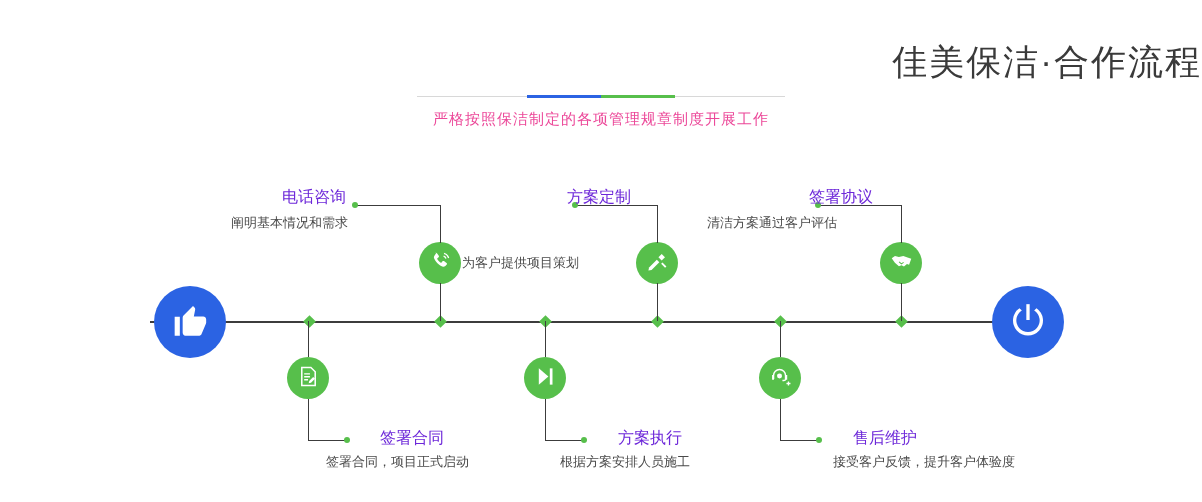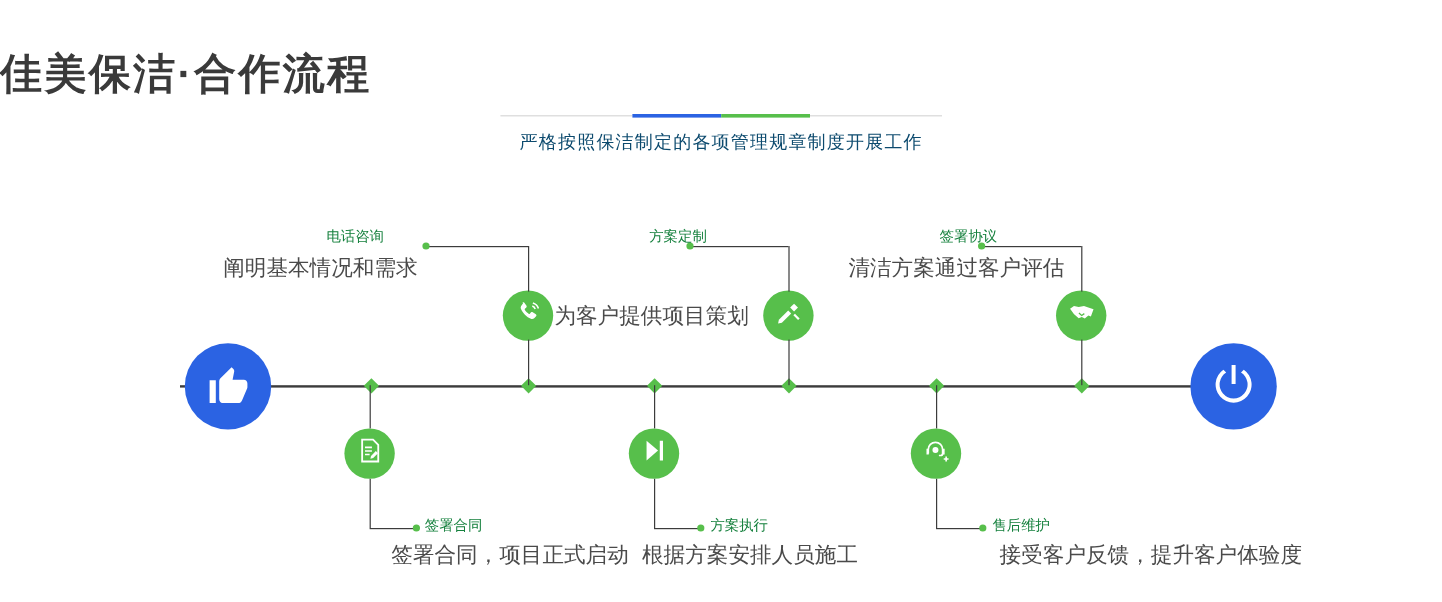--- a/index.html
+++ b/index.html
@@ -18,25 +18,25 @@
     width: 1202px;
     height: 502px;
   }
 
   
   .title {
     position: absolute;
     top: 38px;
     left: 0;
     width: 1202px;
-    text-align: left;
+    text-align: right;
     font-size: 35px;
     letter-spacing: 2px;
     color: #3a3a3a;
-    font-weight: bold;
+    font-weight: normal;
     line-height: 48px;
   }
   .rule-wrap {
     position: absolute;
     top: 95px;
     left: 0;
     width: 1202px;
     height: 3px;
     display: flex;
     justify-content: center;
@@ -57,21 +57,21 @@
     width: 74px;
     background: #57bf4b;
   }
   .subtitle {
     position: absolute;
     top: 106px;
     left: 0;
     width: 1202px;
     text-align: center;
     font-size: 15px;
-    color: #0c4a6e;
+    color: #ec4899;
     letter-spacing: 1px;
     line-height: 26px;
   }
 
   
   .axis {
     position: absolute;
     left: 150px;
     top: 321px;
     width: 905px;
@@ -131,29 +131,30 @@
     position: absolute;
     width: 6px;
     height: 6px;
     border-radius: 50%;
     background: #57bf4b;
   }
 
   
   .step-label {
     position: absolute;
-    color: #15803d;
-    font-size: 12px;
+    color: #6d28d9;
+    font-size: 16px;
     line-height: 22px;
     white-space: nowrap;
+    margin-left: 26px;
   }
   .step-desc {
     position: absolute;
     color: #4a4a4a;
-    font-size: 18px;
+    font-size: 13px;
     line-height: 20px;
     white-space: nowrap;
   }
 </style>
 </head>
 <body>
 
 <div id="stage">
 
   <div class="title">佳美保洁·合作流程</div>

